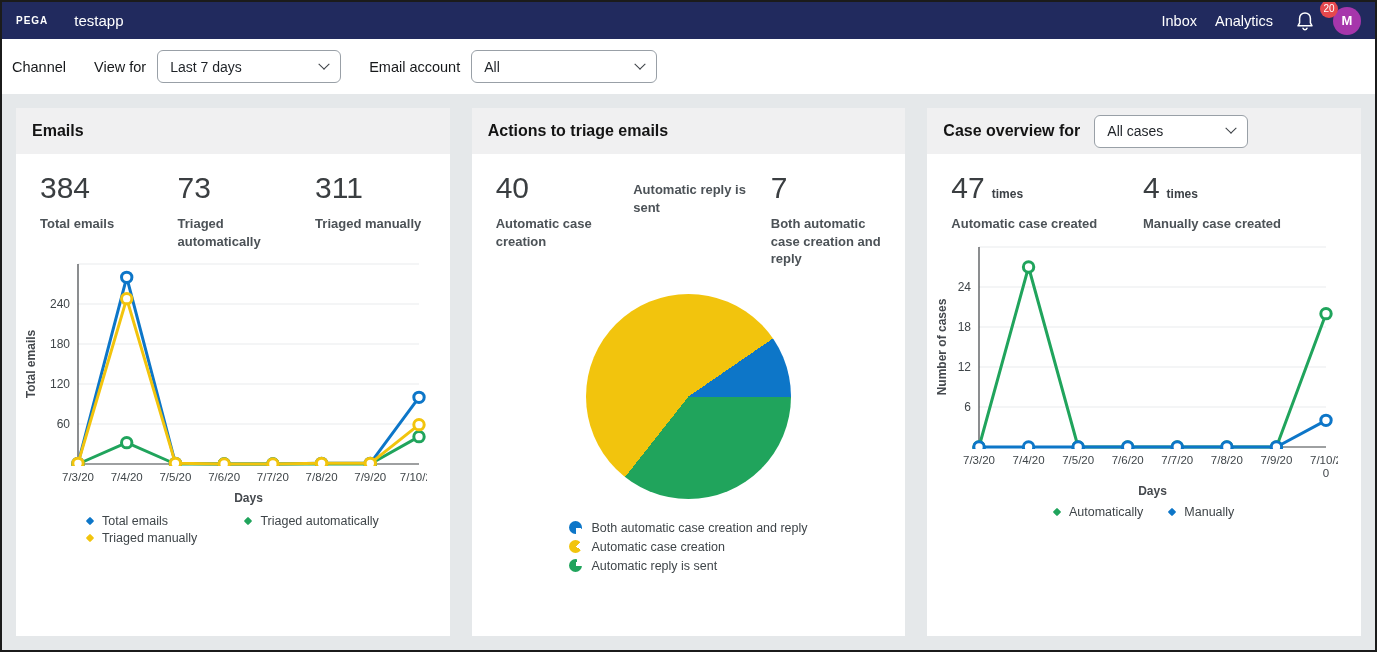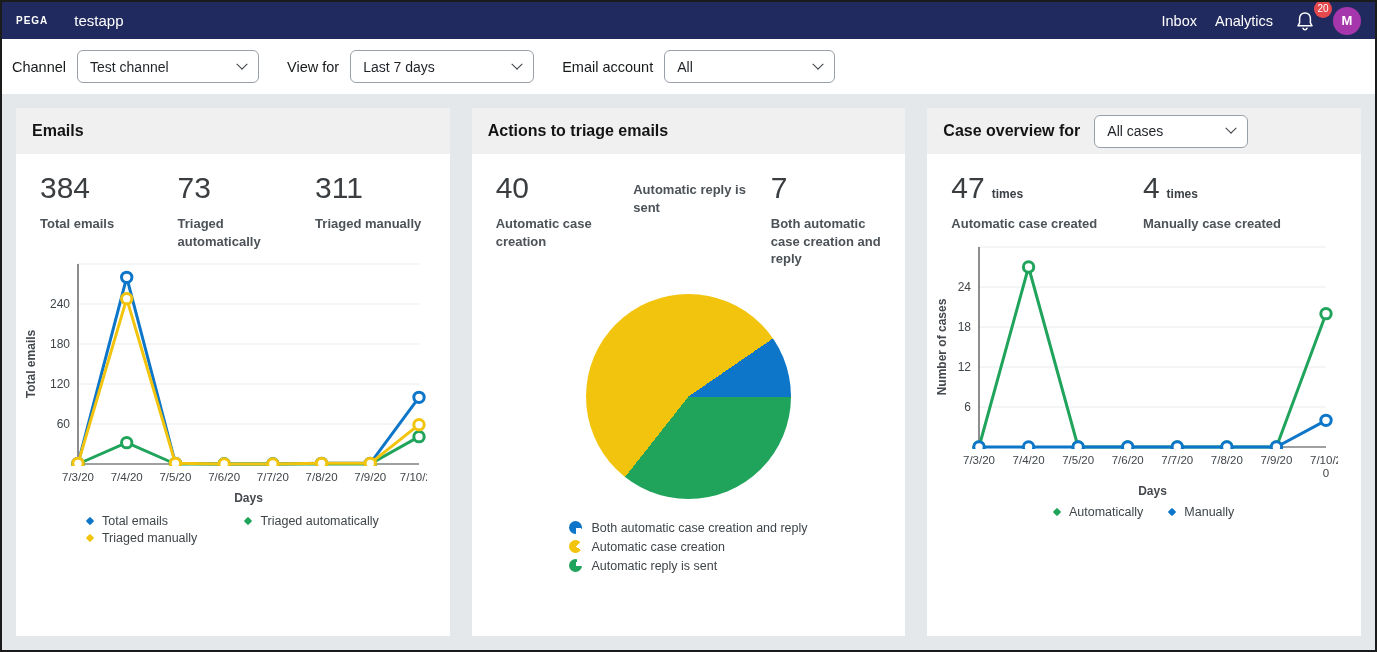--- a/index.html
+++ b/index.html
@@ -7,31 +7,31 @@
   .screen { width: 1377px; height: 652px; border: 2px solid #1b1b1b; background: #e5e8ea; display: flex; flex-direction: column; overflow: hidden; }
 
   
   .navbar { height: 37px; background: #212a5e; display: flex; align-items: center; justify-content: space-between; padding: 0 14px; flex: 0 0 auto; }
   .nav-left { display: flex; align-items: center; }
   .logo { color: #fff; font-size: 10px; font-weight: bold; letter-spacing: 1px; }
   .appname { color: #fff; font-size: 15px; margin-left: 26px; }
   .nav-right { display: flex; align-items: center; gap: 18px; }
   .navlink { color: #fff; font-size: 14.5px; cursor: pointer; text-decoration: none; }
   .bellwrap { position: relative; display: inline-flex; align-items: center; margin-left: 4px; cursor: pointer; }
-  .badge { position: absolute; top: -10px; left: 19px; background: #e5484d; color: #fff; font-size: 10px; min-width: 18px; height: 18px; border-radius: 9px; display: flex; align-items: center; justify-content: center; padding: 0 3px; }
+  .badge { position: absolute; top: -10px; left: 25px; background: #e5484d; color: #fff; font-size: 10px; min-width: 18px; height: 18px; border-radius: 9px; display: flex; align-items: center; justify-content: center; padding: 0 3px; }
   .avatar { width: 28px; height: 28px; border-radius: 50%; background: #a636ab; color: #fff; font-size: 13px; font-weight: bold; display: flex; align-items: center; justify-content: center; cursor: pointer; }
 
   
   .titlebar { height: 56px; background: #fff; display: flex; align-items: center; padding: 0 16px; border-bottom: 1px solid #dcdfe2; flex: 0 0 auto; }
   .titlebar h1 { font-size: 18px; font-weight: bold; color: #111; }
   .filterbar { height: 55px; background: #fff; display: flex; align-items: center; padding: 0 10px; gap: 28px; flex: 0 0 auto; }
   .filter { display: flex; align-items: center; gap: 11px; }
   .filter label { font-size: 14.5px; color: #17191b; }
   .sel { display: inline-flex; align-items: center; justify-content: space-between; background: #fff; border: 1px solid #99a0a7; border-radius: 6px; height: 33px; padding: 0 12px; font-size: 14px; color: #1f2328; cursor: pointer; }
-  .w1 { width: 182px; } .w2 { width: 184px; gap: 47px; } .w3 { width: 171px; } .w4 { width: 154px; }
+  .w1 { width: 182px; } .w2 { width: 184px; gap: 47px; } .w3 { width: 186px; } .w4 { width: 154px; }
   .chev { width: 8px; height: 8px; border-right: 1.6px solid #3c4146; border-bottom: 1.6px solid #3c4146; transform: rotate(45deg) translate(-2px,-2px); }
 
   
   .content { flex: 1 1 auto; display: flex; gap: 22px; padding: 14px; background: #e5e8ea; }
   .card { flex: 1 1 0; background: #fff; display: flex; flex-direction: column; overflow: hidden; }
   .card-head { height: 46px; background: #f0f0f1; display: flex; align-items: center; padding: 0 16px; gap: 14px; flex: 0 0 auto; }
   .card-head h2 { font-size: 16px; font-weight: bold; color: #141414; white-space: nowrap; }
   .stats { display: flex; padding: 17px 24px 4px; gap: 18px; }
   .stat { flex: 0 0 31%; }
   .stat2 { flex: 0 0 45%; }
@@ -72,24 +72,20 @@
         <span class="badge">20</span>
       </span>
       <span class="avatar">M</span>
     </div>
   </header>
 
 
   <div class="filterbar">
     <div class="filter">
       <label>Channel</label>
-      <div class="sel w1">
-        <span>Test channel</span>
-        <span class="chev"></span>
-      </div>
     </div>
     <div class="filter">
       <label>View for</label>
       <div class="sel w2">
         <span>Last 7 days</span>
         <span class="chev"></span>
       </div>
     </div>
     <div class="filter">
       <label>Email account</label>

